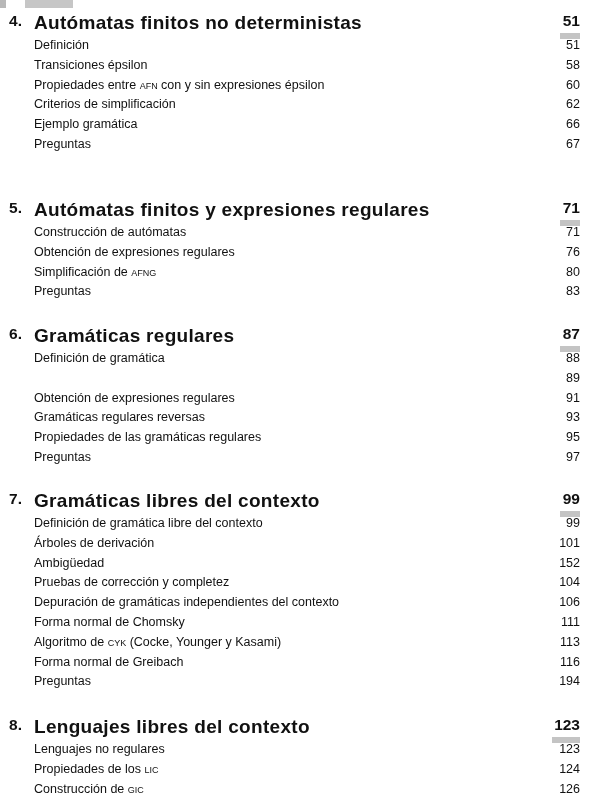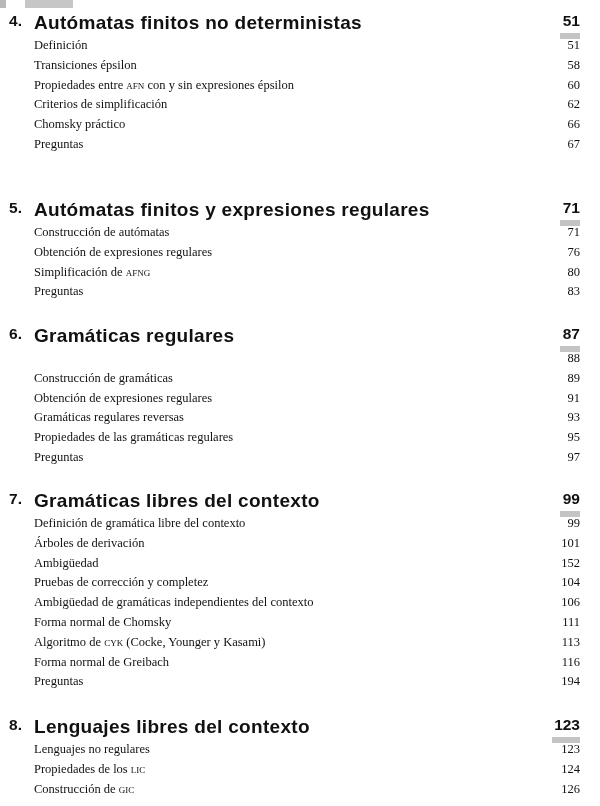--- a/index.html
+++ b/index.html
@@ -7,21 +7,21 @@
   .topbar { position: absolute; top: 0; height: 8px; background: #b8b8b8; }
   .topbar.a { left: 0; width: 6px; }
   .topbar.b { left: 25px; width: 48px; background: #c6c6c6; }
   .chapter { position: absolute; left: 0; width: 600px; }
   .ch-head { position: relative; height: 22px; }
   .ch-num { position: absolute; left: 9px; top: 0; font-family: "Liberation Sans", sans-serif; font-weight: bold; font-size: 15.5px; letter-spacing: 0.2px; }
   .ch-title { position: absolute; left: 34px; top: 0; font-family: "Liberation Sans", sans-serif; font-weight: bold; font-size: 19px; letter-spacing: 0.3px; }
   .ch-page { position: absolute; right: 20px; top: 0; font-family: "Liberation Sans", sans-serif; font-weight: bold; font-size: 15.5px; }
   .ch-bar { position: absolute; right: 20px; top: 21px; width: 20px; height: 6px; background: #c4c4c4; }
   .items { position: relative; margin-top: 2px; }
-  .item { position: relative; height: 19.8px; font-family: Liberation Serif, serif; font-size: 12.5px; line-height: 19.8px; padding-left: 44px; }
+  .item { position: relative; height: 19.8px; font-family: Liberation Sans, sans-serif; font-size: 12.5px; line-height: 19.8px; padding-left: 44px; }
   .item-label { position: absolute; left: 34px; top: 0; }
   .item-page { position: absolute; right: 20px; top: 0; }
   .sc { font-variant: small-caps; text-transform: lowercase; font-size: 12.5px; }
 </style>
 </head>
 <body>
 
 <div class="topbar a"></div>
 <div class="topbar b"></div>
 
@@ -45,21 +45,21 @@
         </div>
       <div class="item">
           <span class="item-label"><span>Propiedades entre </span><span class="sc">AFN</span><span> con y sin expresiones épsilon</span></span>
           <span class="item-page">60</span>
         </div>
       <div class="item">
           <span class="item-label">Criterios de simplificación</span>
           <span class="item-page">62</span>
         </div>
       <div class="item">
-          <span class="item-label">Chomsky práctico</span>
+          <span class="item-label">Ejemplo gramática</span>
           <span class="item-page">66</span>
         </div>
       <div class="item">
           <span class="item-label">Preguntas</span>
           <span class="item-page">67</span>
         </div>
     </div>
   </section>
 
   <section class="chapter" style="top: 199px;">
@@ -91,24 +91,24 @@
 
   <section class="chapter" style="top: 325px;">
     <div class="ch-head">
       <span class="ch-num">6.</span>
       <span class="ch-title">Gramáticas regulares</span>
       <span class="ch-page">87</span>
       <span class="ch-bar"></span>
     </div>
     <div class="items">
       <div class="item">
+          <span class="item-label">Definición de gramática</span>
           <span class="item-page">88</span>
         </div>
       <div class="item">
-          <span class="item-label">Construcción de gramáticas</span>
           <span class="item-page">89</span>
         </div>
       <div class="item">
           <span class="item-label">Obtención de expresiones regulares</span>
           <span class="item-page">91</span>
         </div>
       <div class="item">
           <span class="item-label">Gramáticas regulares reversas</span>
           <span class="item-page">93</span>
         </div>
@@ -141,21 +141,21 @@
         </div>
       <div class="item">
           <span class="item-label">Ambigüedad</span>
           <span class="item-page">152</span>
         </div>
       <div class="item">
           <span class="item-label">Pruebas de corrección y completez</span>
           <span class="item-page">104</span>
         </div>
       <div class="item">
-          <span class="item-label">Ambigüedad de gramáticas independientes del contexto</span>
+          <span class="item-label">Depuración de gramáticas independientes del contexto</span>
           <span class="item-page">106</span>
         </div>
       <div class="item">
           <span class="item-label">Forma normal de Chomsky</span>
           <span class="item-page">111</span>
         </div>
       <div class="item">
           <span class="item-label"><span>Algoritmo de </span><span class="sc">CYK</span><span> (Cocke, Younger y Kasami)</span></span>
           <span class="item-page">113</span>
         </div>

